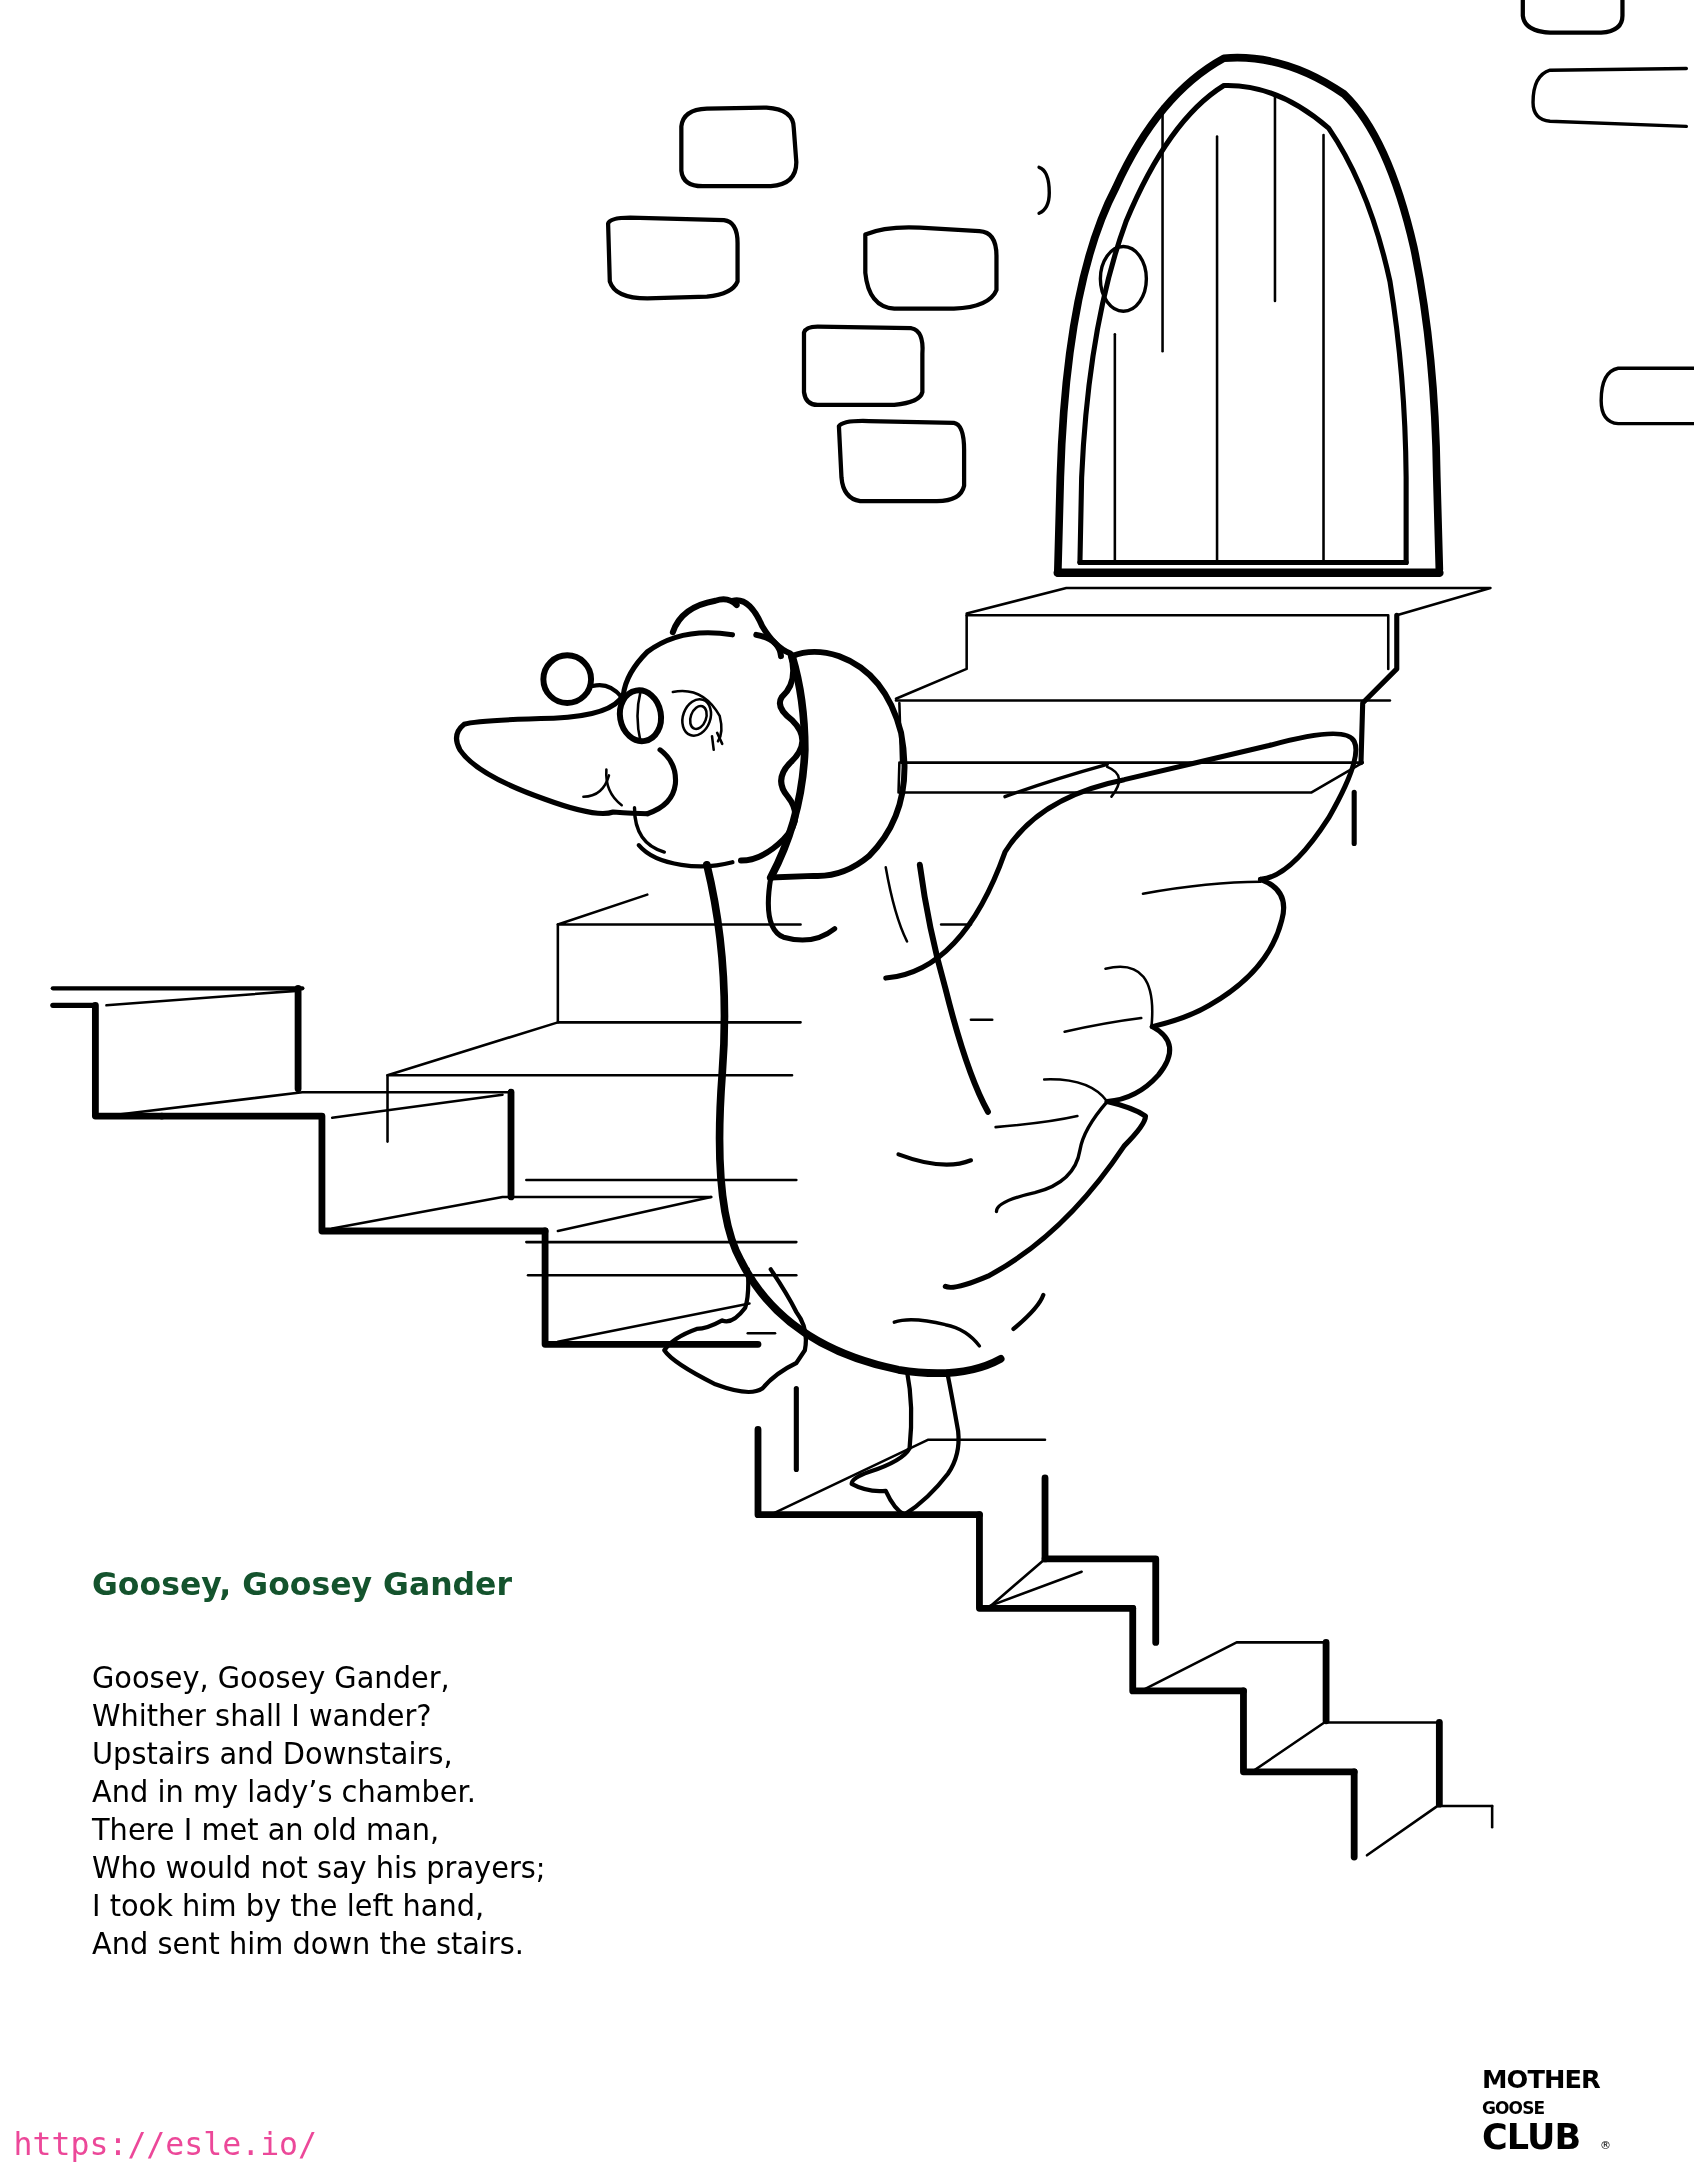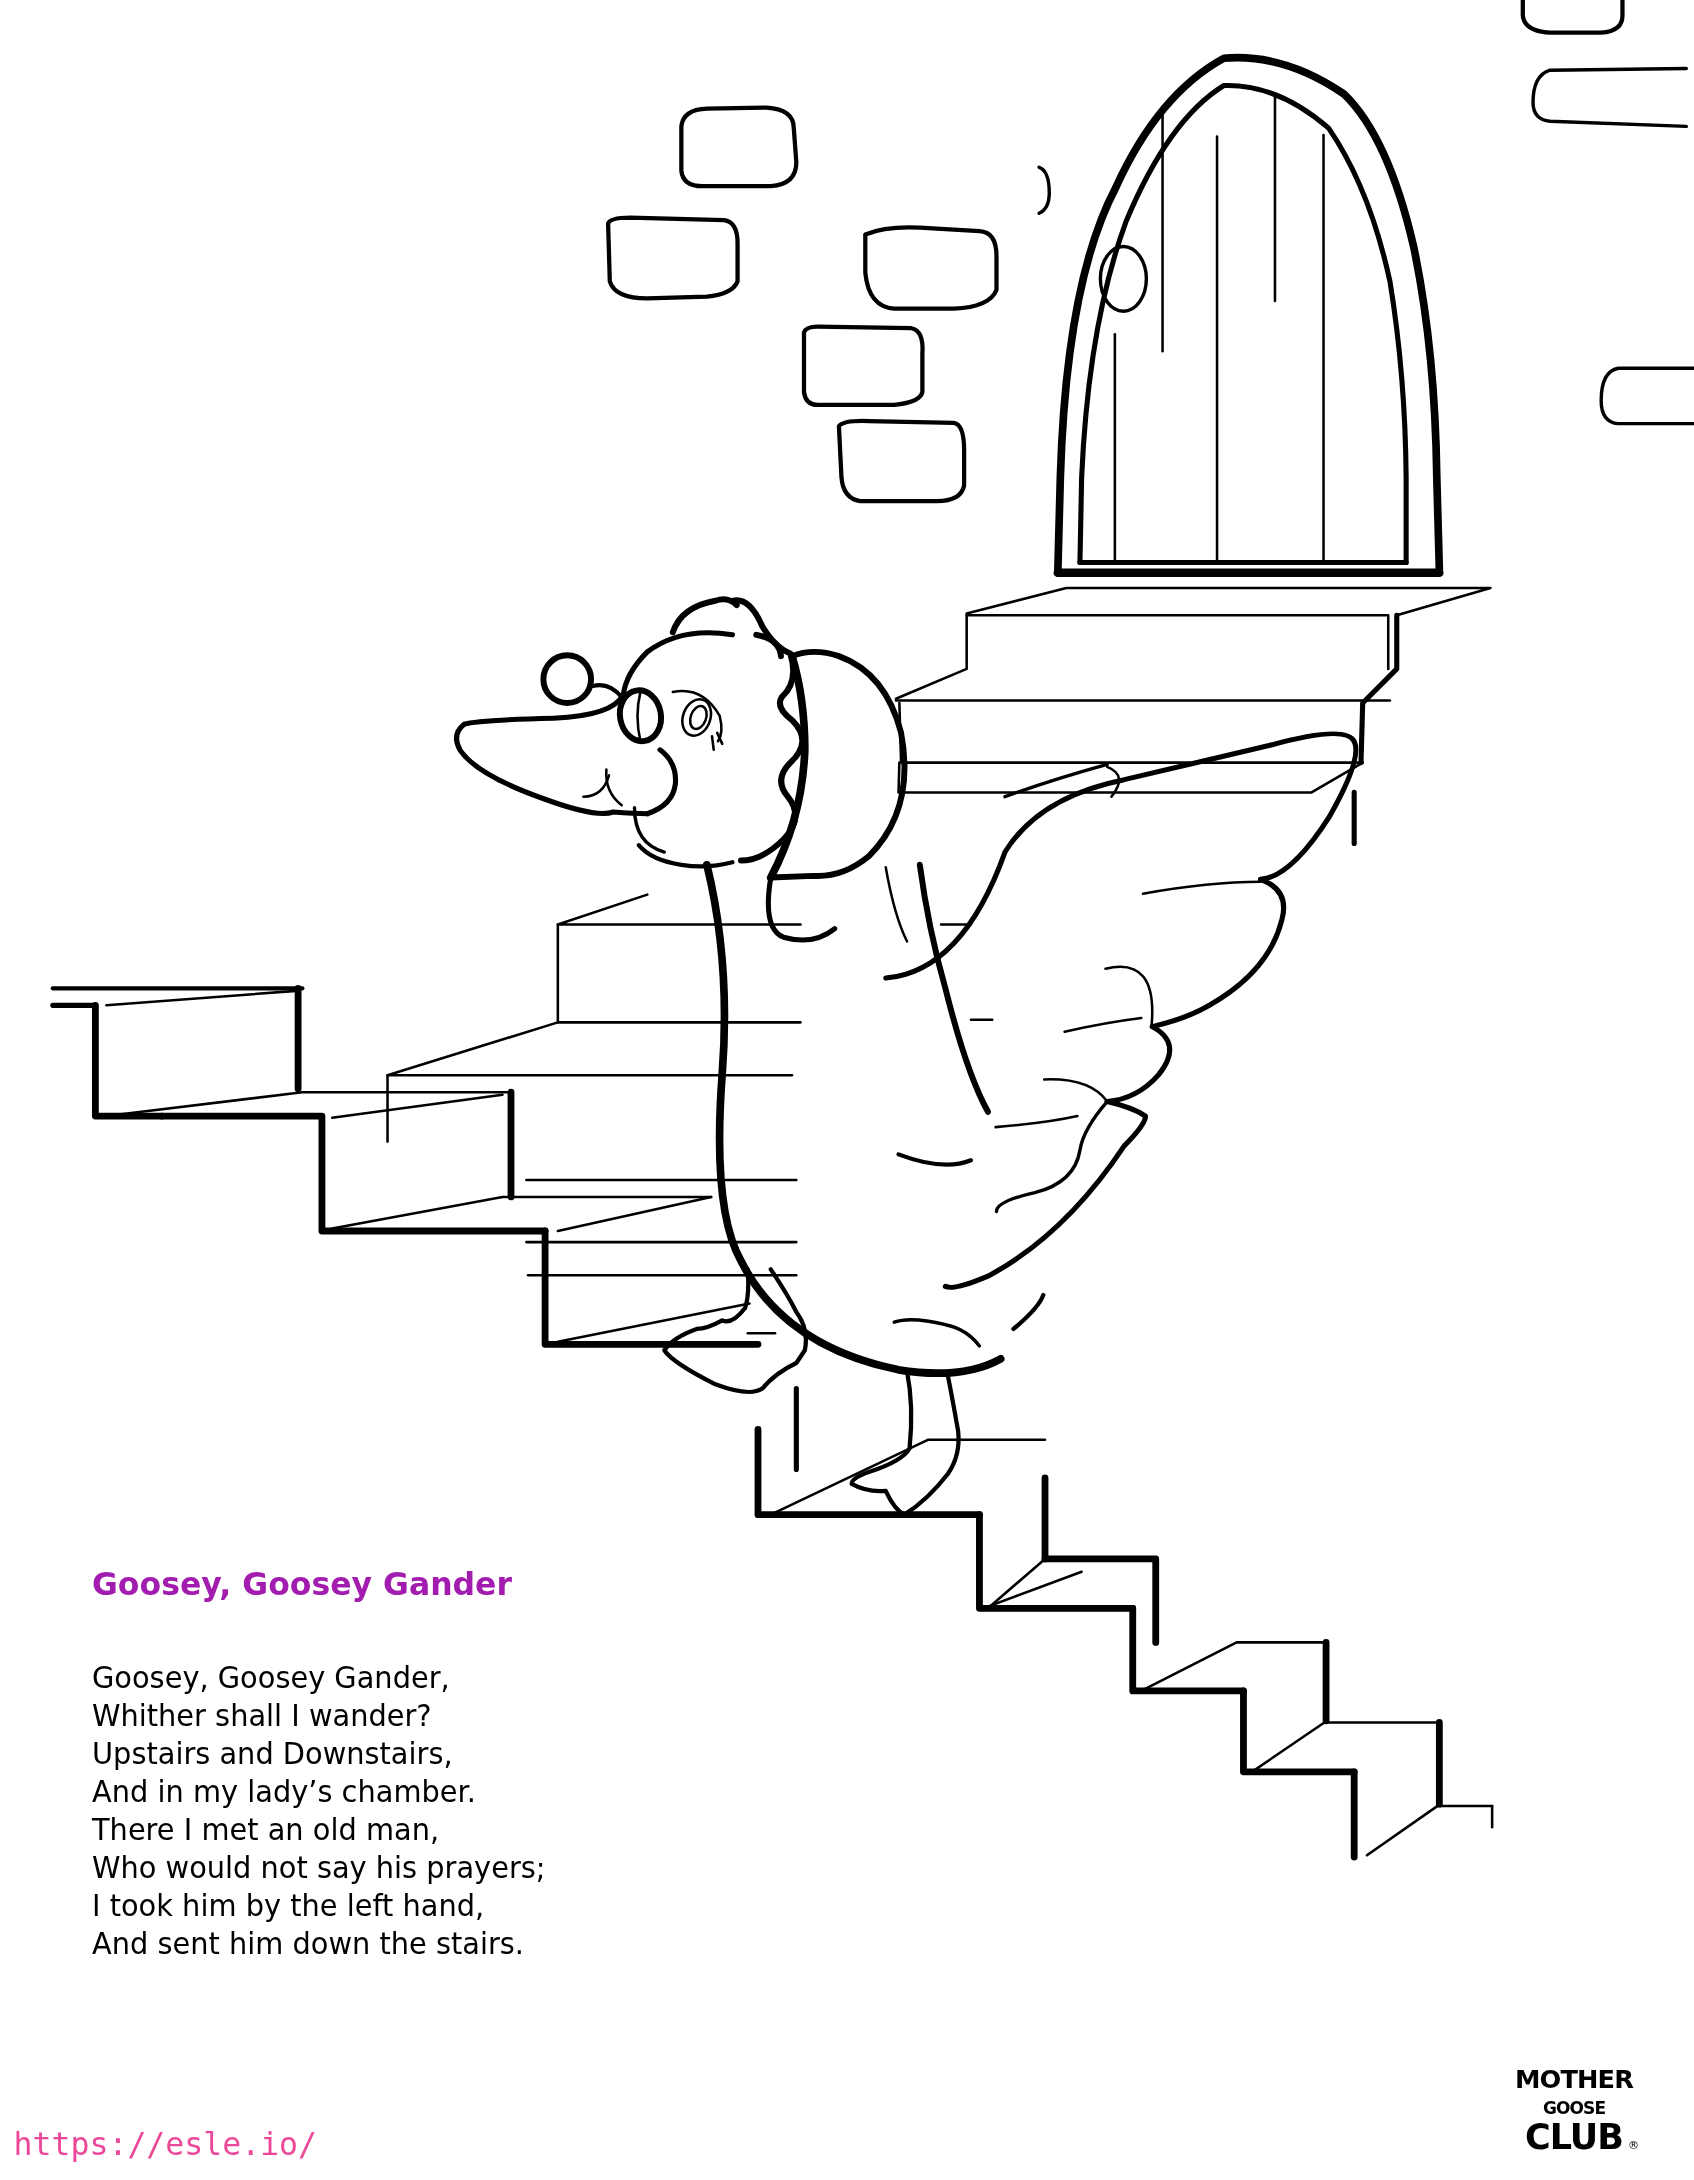--- a/index.html
+++ b/index.html
@@ -2,33 +2,33 @@
 <html style="font-size:13.6px"><head>
   <meta charset="utf-8">
   <style>
     html, body { margin: 0; padding: 0; background: #ffffff; }
     body { width: 1694px; height: 2181px; position: relative; overflow: hidden; }
     .page { position: absolute; left: 0; top: 0; width: 1694px; height: 2181px; background: #ffffff; }
     svg.art { position: absolute; left: 0; top: 0; width: 1694px; height: 2181px; }
     .poem-title {
       position: absolute; left: 92px; top: 1566px;
       font-family: "DejaVu Sans", sans-serif; font-weight: bold;
-      font-size: 31.5px; color: #a21caf; letter-spacing: 0px; white-space: nowrap;
+      font-size: 31.5px; color: #14532d; letter-spacing: 0px; white-space: nowrap;
     }
     .poem-body {
       position: absolute; left: 92px; top: 1658px;
       font-family: "DejaVu Sans", sans-serif; font-size: 31px; line-height: 38px;
       color: #000000; white-space: nowrap;
       transform: scaleX(0.93); transform-origin: left top;
     }
     .poem-line { display: block; }
     .logo {
       position: absolute; left: 1482px; top: 2065px; width: 128px;
       font-family: "DejaVu Sans", sans-serif; font-weight: bold; color: #000000;
-      text-align: center; line-height: 29px; margin-left: 28px;
+      text-align: left; line-height: 29px;
     }
     .logo .l1 { display: block; font-size: 25.6px; letter-spacing: -0.9px; }
     .logo .l2 { display: block; font-size: 17px; letter-spacing: -0.9px; }
     .logo .l3 { display: block; font-size: 35px; letter-spacing: -0.9px; }
     .logo .reg { position: absolute; left: 118px; top: 66px; font-size: 11px; font-weight: normal; }
     .watermark {
       position: absolute; left: 13.6px; top: 2126px;
       font-family: "DejaVu Sans Mono", monospace; font-size: 31.5px; color: #ec4899;
     }
   </style>

